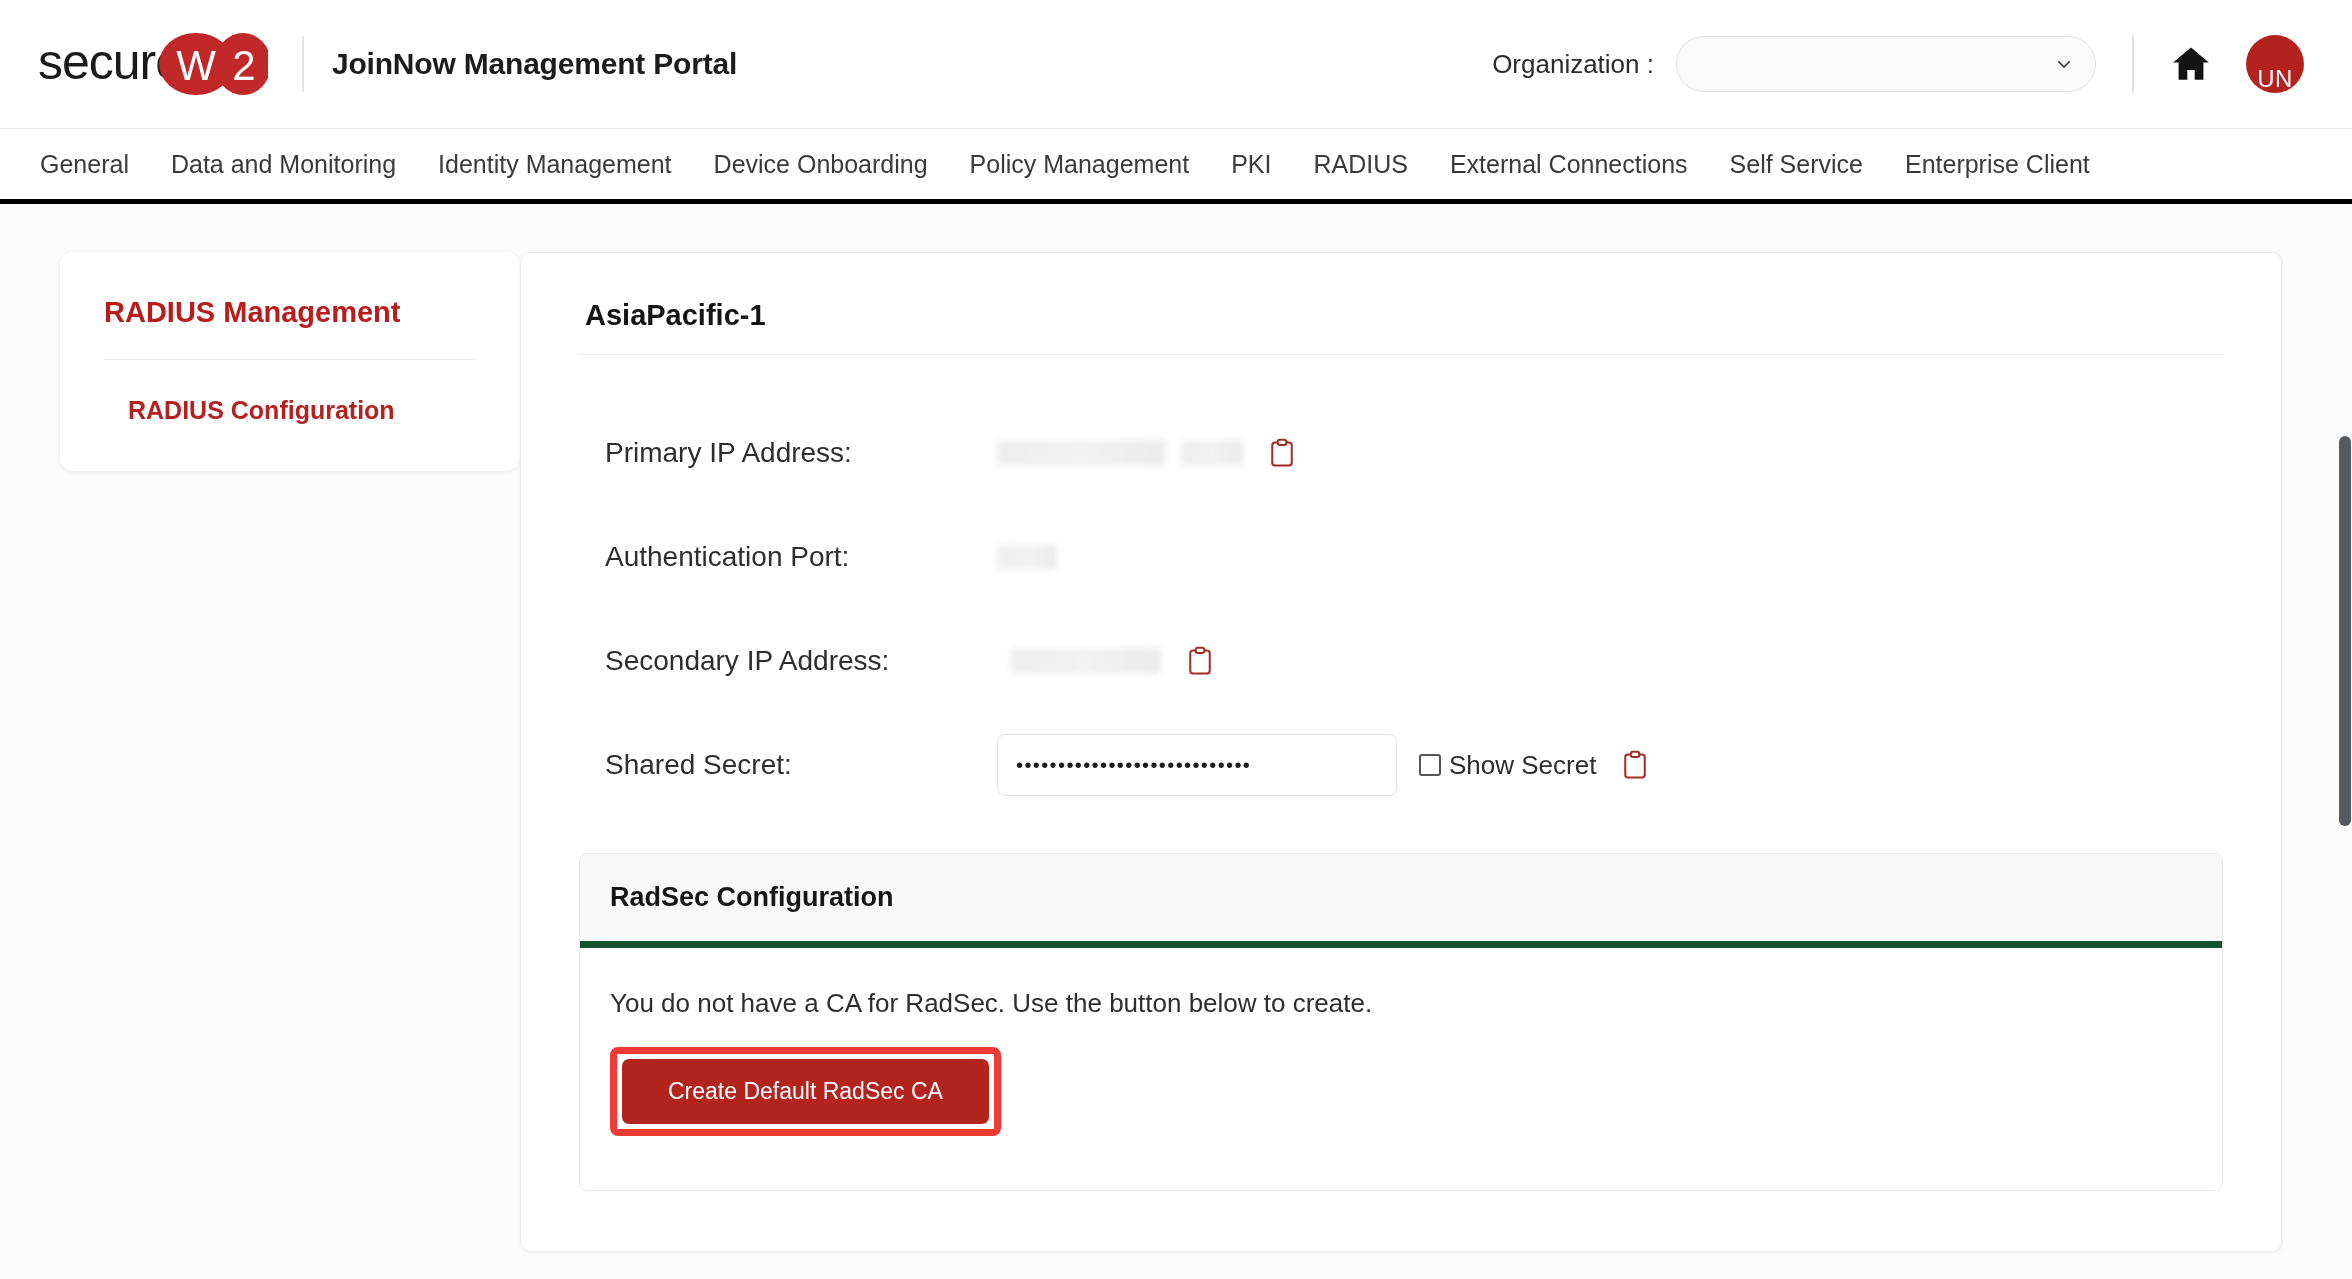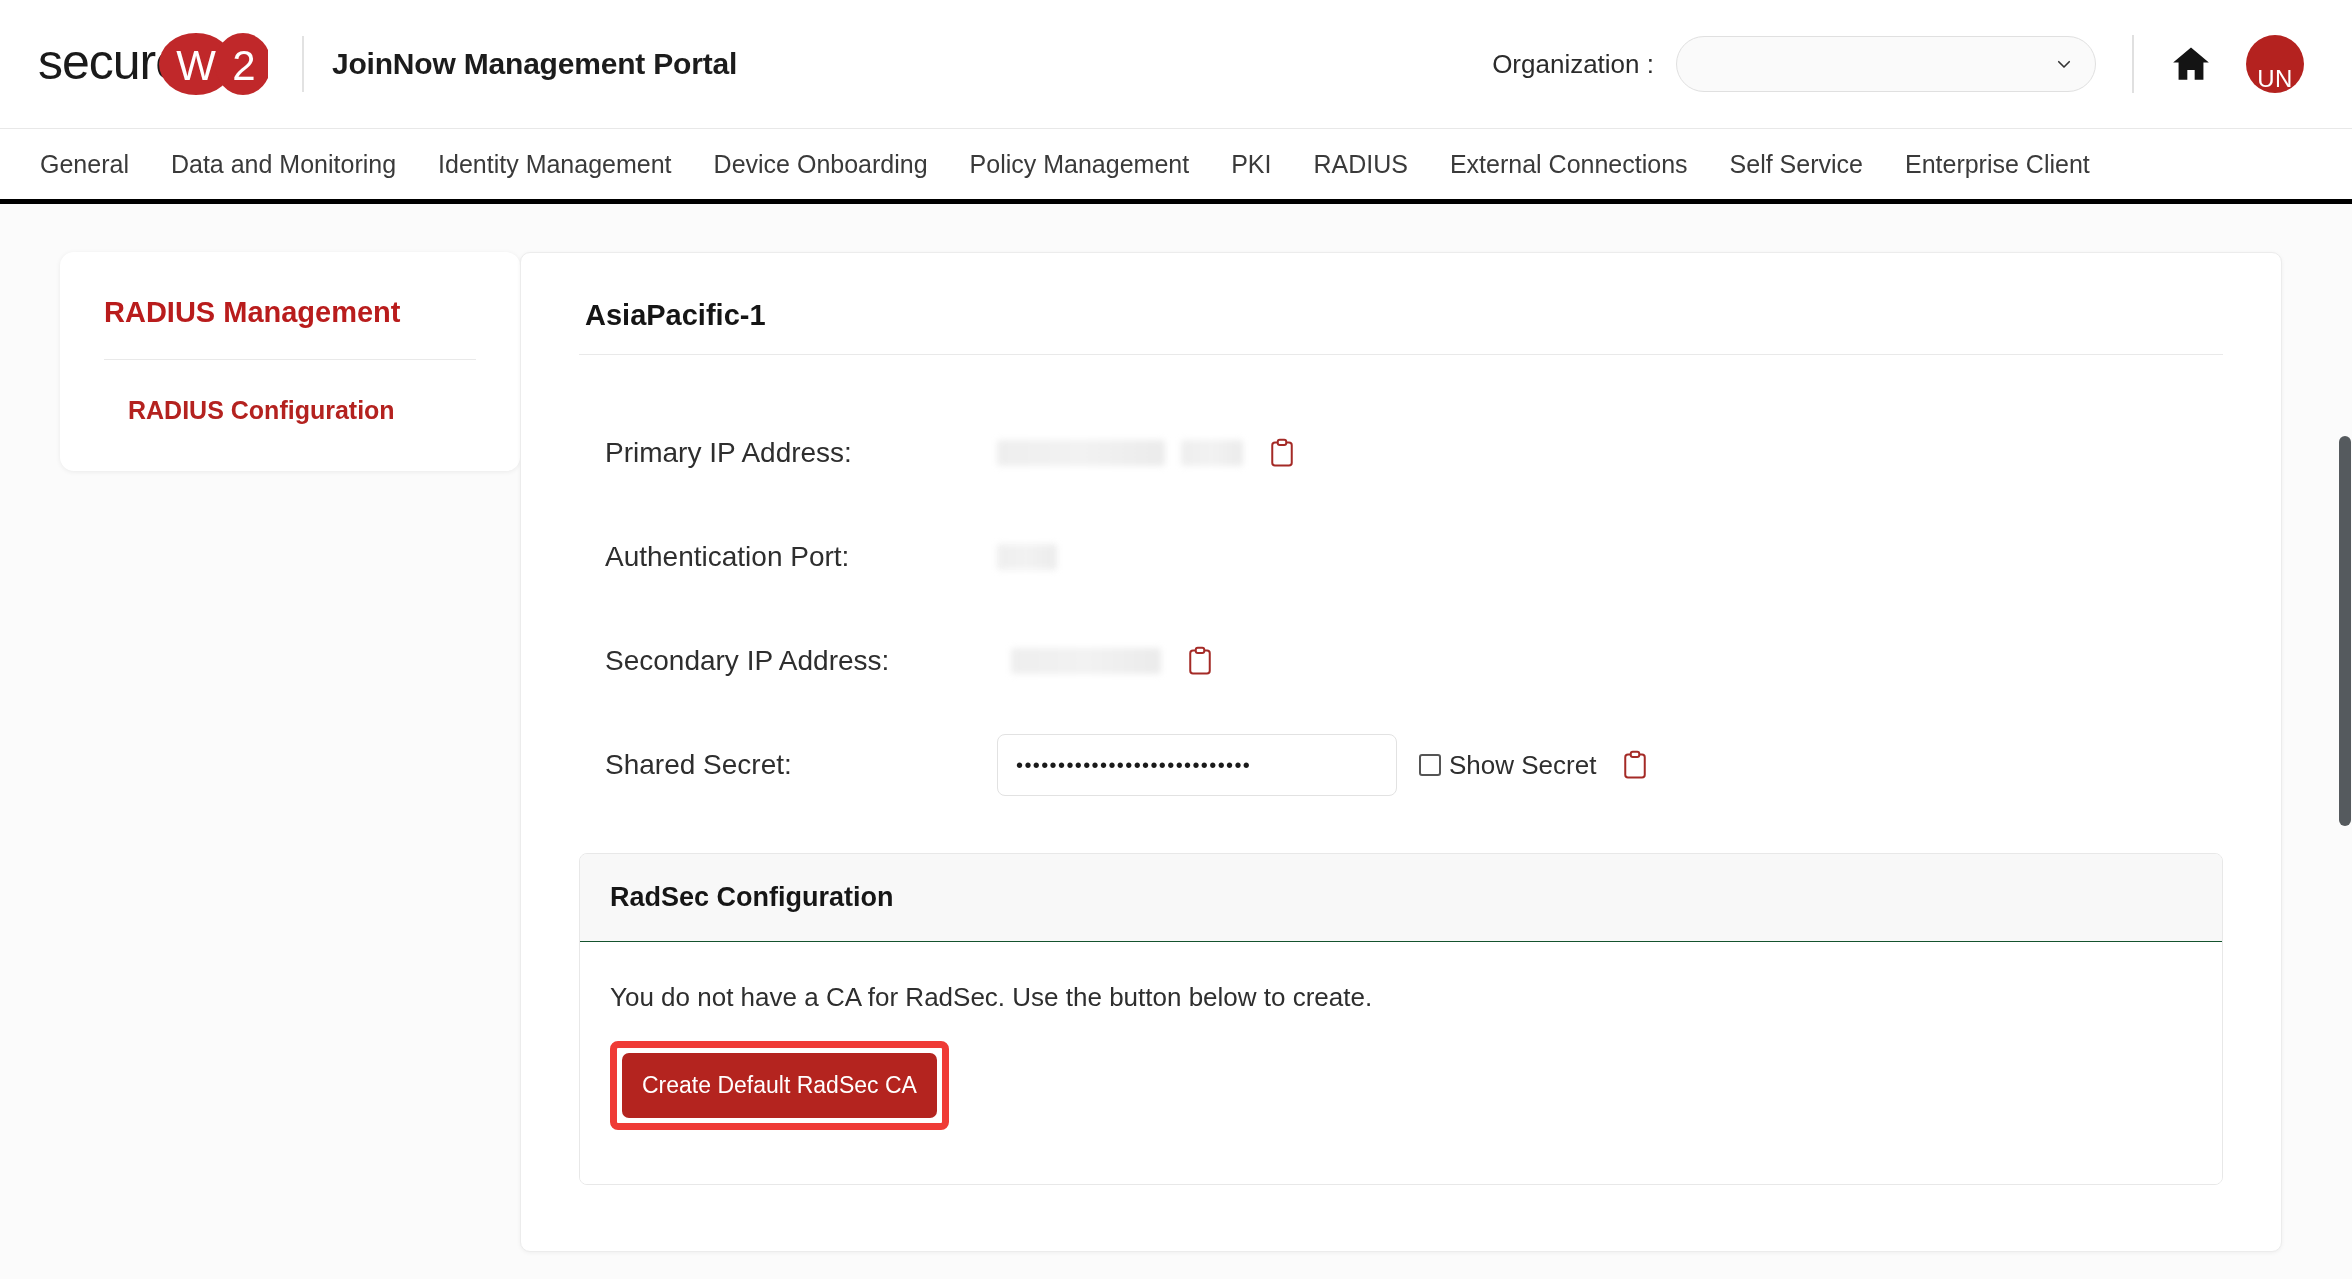--- a/index.html
+++ b/index.html
@@ -157,41 +157,41 @@
 
   
   .radsec-panel {
     margin-top: 36px;
     border: 1px solid #e8e8e8;
     border-radius: 8px;
     overflow: hidden;
   }
   .radsec-head {
     background: #f8f8f8;
-    border-bottom: 1px solid #14532d;
+    border-bottom: 7px solid #14532d;
     padding: 28px 30px;
     font-size: 27px; font-weight: bold; color: #161616;
   }
   .radsec-body { padding: 40px 30px 54px 30px; background: #ffffff; }
   .radsec-text { font-size: 26px; color: #2e2e2e; }
   .btn-annotate {
     display: inline-block;
     margin-top: 28px;
     border: 7px solid #ef3b36;
     border-radius: 8px;
     padding: 5px;
     background: #ffffff;
   }
   .btn-radsec {
     background: #b4241f;
     color: #ffffff;
     border: none; border-radius: 7px;
     font-size: 23px;
     font-family: "Liberation Sans", sans-serif;
-    padding: 19px 20px;
+    padding: 19px 46px;
     cursor: pointer;
   }
 
   
   .scrollbar-track {
     position: absolute; right: 0; top: 0;
     width: 14px; height: 100%;
     background: transparent;
   }
   .scrollbar-thumb {

